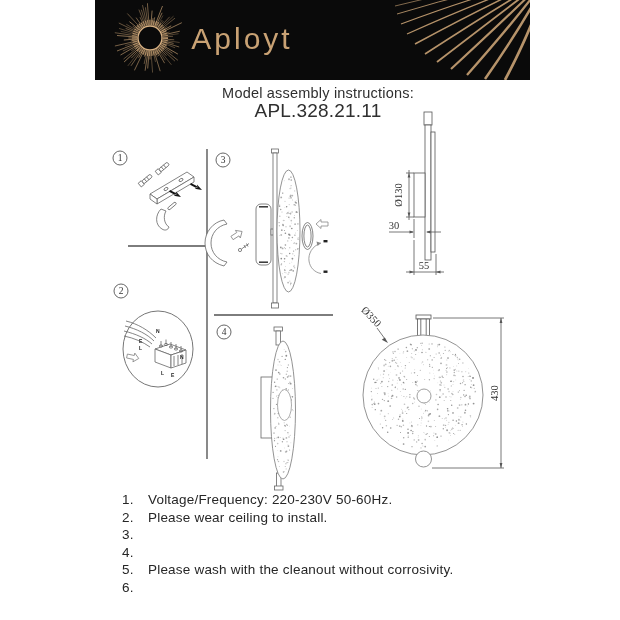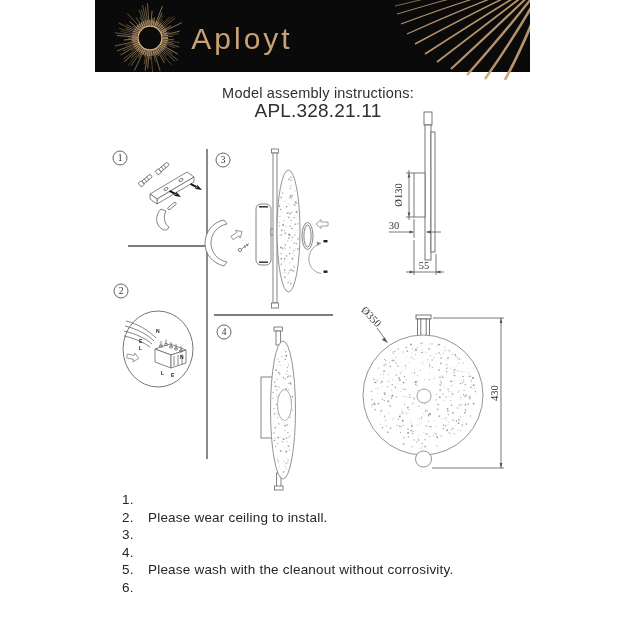--- a/index.html
+++ b/index.html
@@ -1,19 +1,19 @@
 <!DOCTYPE html>
 <html><head>
 <meta charset="utf-8">
 <style>
   html,body{margin:0;padding:0;background:#fff;}
   #page{position:relative;width:620px;height:620px;background:#ffffff;overflow:hidden;
         font-family:"Liberation Sans",sans-serif;}
   
-  #banner{position:absolute;left:95px;top:0;width:435px;height:72px;background:#0a0a0a;}
+  #banner{position:absolute;left:95px;top:0;width:435px;height:80px;background:#0a0a0a;}
   #banner svg{display:block;width:435px;height:80px;}
   .brand{font-family:"Liberation Sans",sans-serif;font-size:30px;letter-spacing:3px;fill:#c9a274;}
   
   .titles{position:absolute;left:8px;top:84px;width:620px;text-align:center;color:#2f2f2f;}
   .title{font-size:14.5px;line-height:18px;letter-spacing:.2px;}
   .model{font-size:19px;line-height:17px;letter-spacing:.2px;}
   
   #diagram{position:absolute;left:85px;top:100px;width:445px;height:400px;}
   .dim{font-family:"Liberation Serif",serif;font-size:10.5px;fill:#333;}
   .badge{font-family:"Liberation Serif",serif;font-size:9.5px;fill:#333;}
@@ -1051,20 +1051,21 @@
         <polygon points="501,318 499.6,323 502.4,323" fill="#555" stroke="none"></polygon>
         <polygon points="501,468 499.6,463 502.4,463" fill="#555" stroke="none"></polygon>
         <text class="dim" x="495" y="396" text-anchor="middle" transform="rotate(-90 495 393)" stroke="none" fill="#333">430</text>
       </g>
     </g>
   </svg>
 
   <div class="instructions">
     <div class="inst">
       <span class="inum">1.</span>
+      <span class="itext">Voltage/Frequency: 220-230V 50-60Hz.</span>
     </div>
     <div class="inst">
       <span class="inum">2.</span>
       <span class="itext">Please wear ceiling to install.</span>
     </div>
     <div class="inst">
       <span class="inum">3.</span>
     </div>
     <div class="inst">
       <span class="inum">4.</span>

